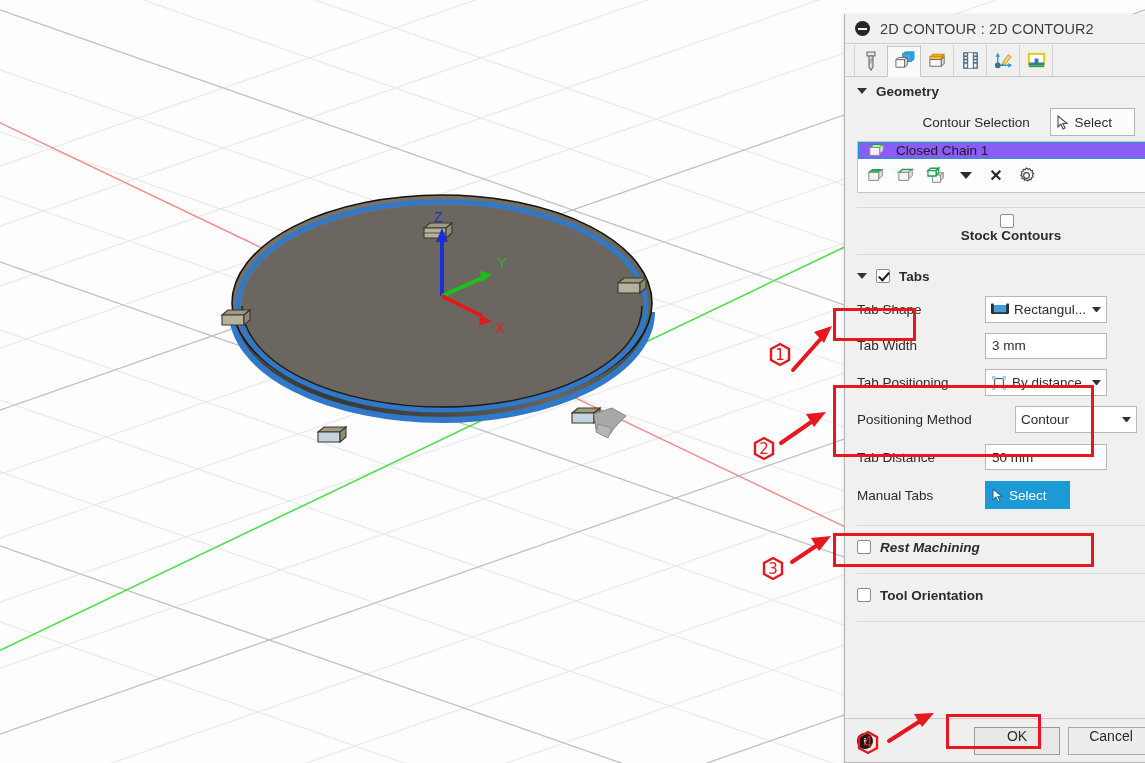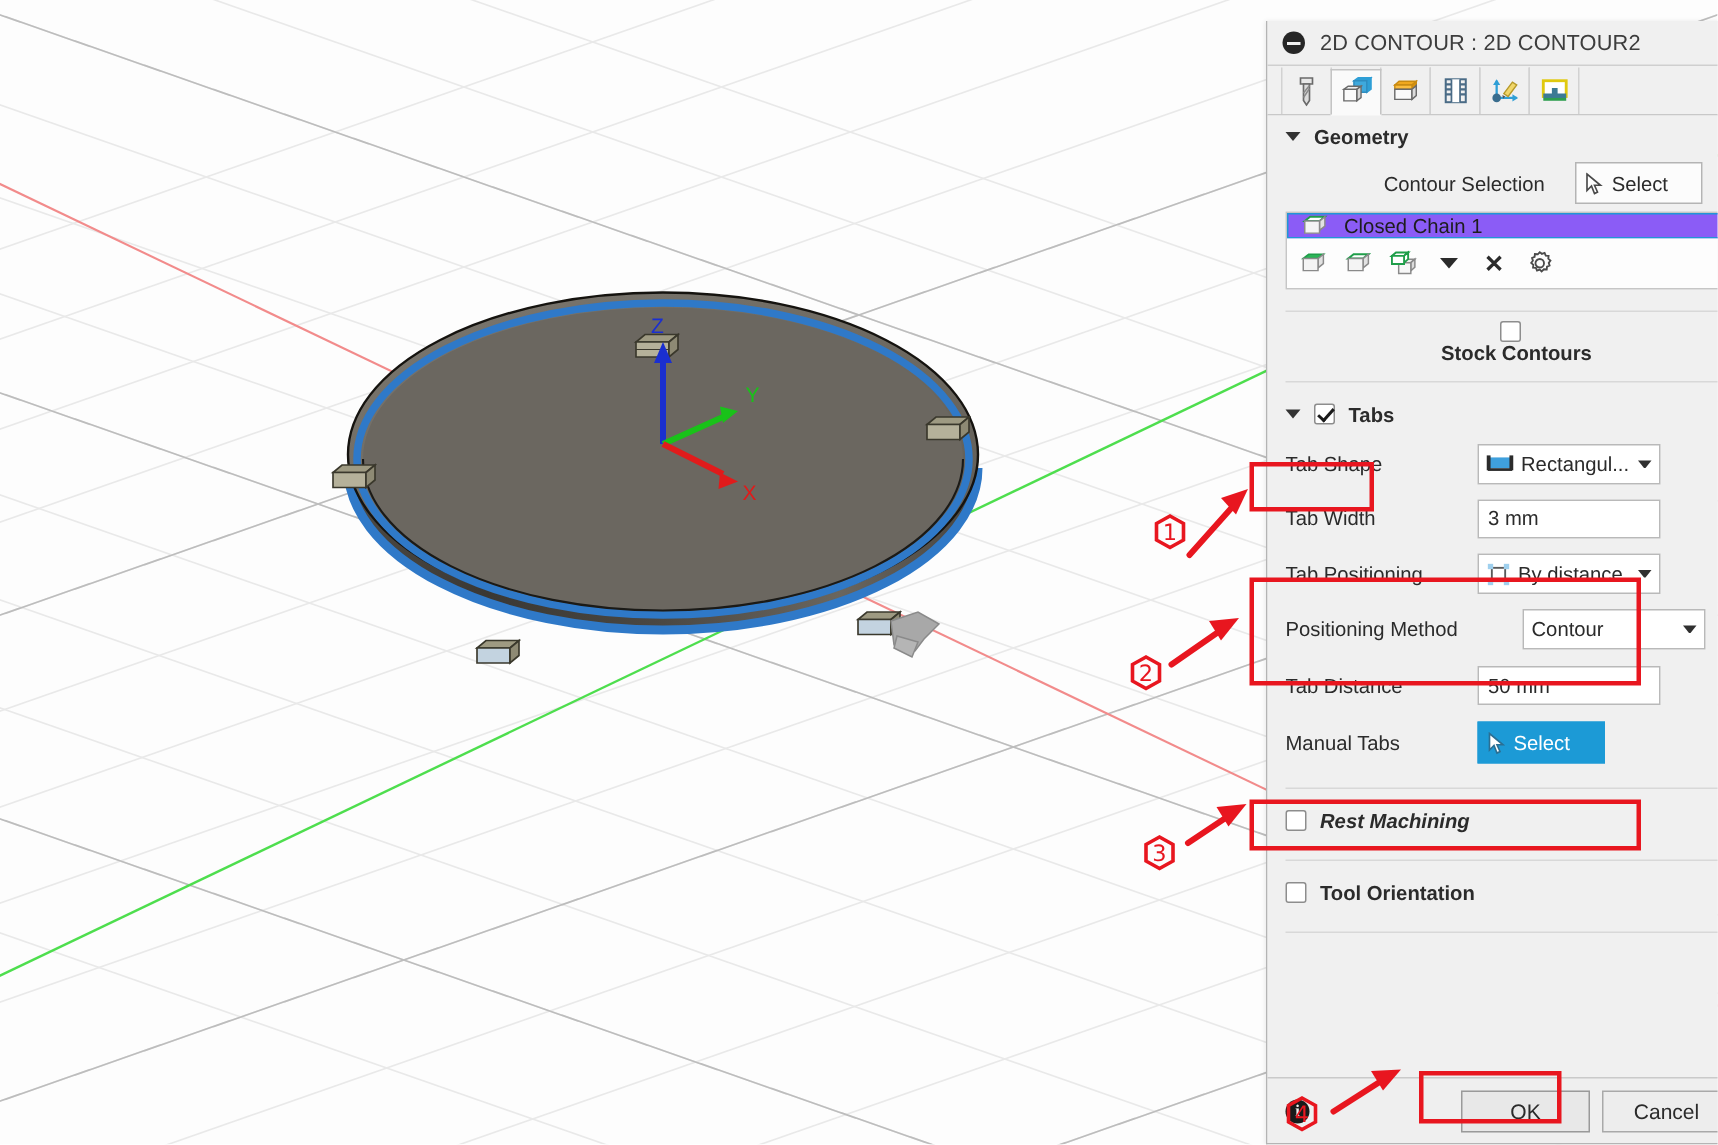--- a/index.html
+++ b/index.html
@@ -232,21 +232,21 @@
     display: flex; align-items: center; justify-content: center;
     font-family: "Liberation Serif", serif;
     flex: 0 0 16px;
   }
   .footer-spacer { flex: 1 1 auto; }
   .btn {
     height: 28px; min-width: 86px;
     background: #ededed;
     border: 1px solid #a9a9a9;
     font-size: 14px; color: #2b2b2b;
-    display: flex; align-items: center; justify-content: center;
+    display: flex; justify-content: center;
   }
   .btn.ok { background: #e8e8e8; border: 1px solid #9a9a9a; }
 
   
   .hl {
     position: absolute;
     border: 3px solid #e8161f;
     pointer-events: none;
     z-index: 50;
   }

